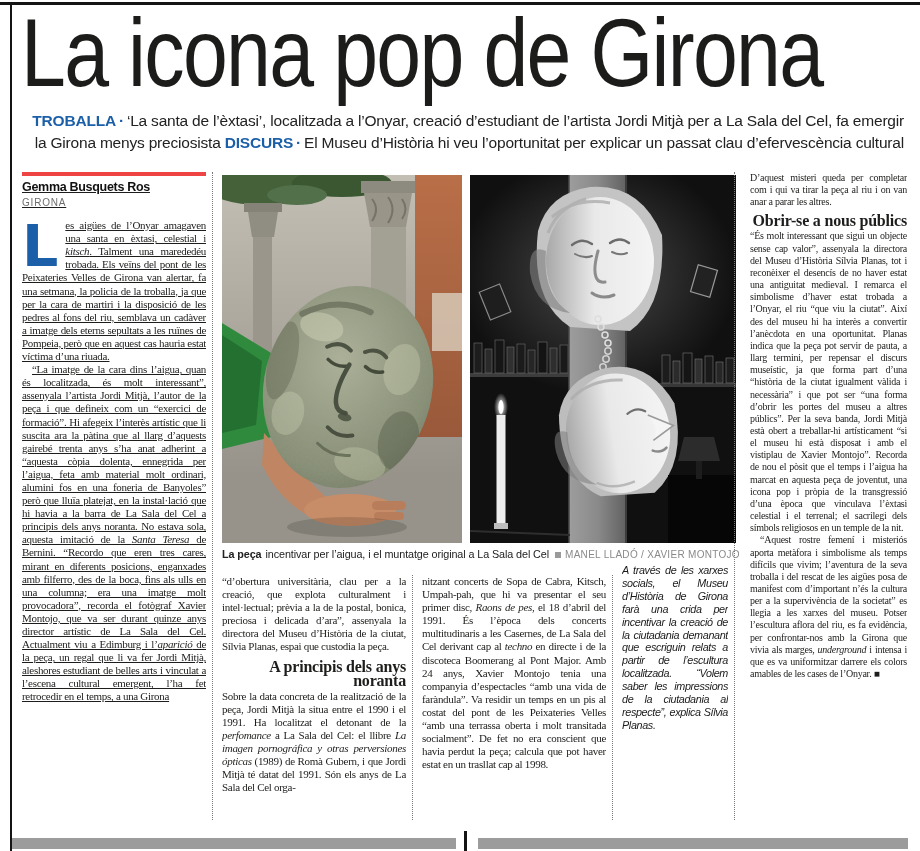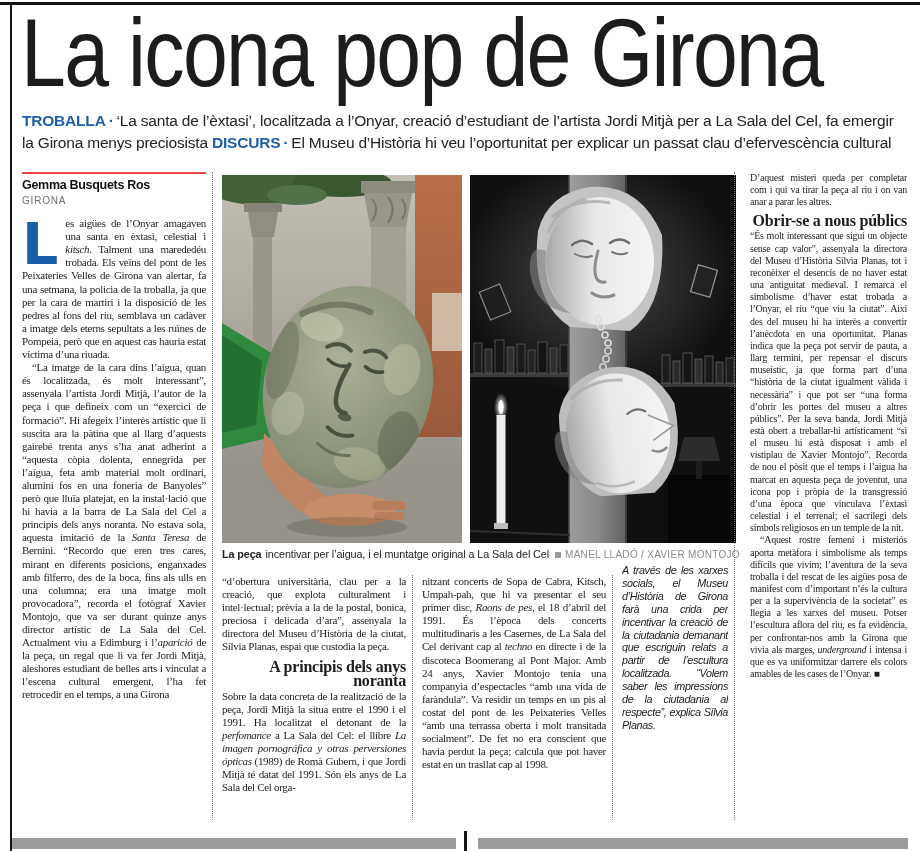--- a/index.html
+++ b/index.html
@@ -18,32 +18,32 @@
 
   .headline{
     position:absolute;left:21px;top:2px;width:1040px;
     font-family:"Liberation Sans",sans-serif;font-weight:400;
     font-size:96px;line-height:102px;color:#1c1c1a;letter-spacing:-2px;
     transform:scaleX(.84);transform-origin:left top;white-space:nowrap;
   }
   .kicker{
     position:absolute;left:22px;top:110px;width:882px;
     font-family:"Liberation Sans",sans-serif;font-size:15.5px;line-height:22px;
-    color:#222;letter-spacing:-.2px;
+    color:#222;letter-spacing:-.2px;text-align:right;
   }
   .kicker .tag{color:var(--accent);font-weight:bold;}
   .kicker .dot{color:var(--accent);font-weight:bold;padding:0 3px;}
 
   .bodytext{font-size:11px;line-height:13.1px;letter-spacing:-.3px;text-align:justify;hyphens:auto;}
   .bodytext p{margin:0;}
   .bodytext p.indent{text-indent:10px;}
   .subhead{font-family:Liberation Serif, serif;font-weight:bold;font-size:16px;line-height:14px;letter-spacing:-.2px;margin:6px 0 2px 0;text-align:right;}
 
   .col{position:absolute;overflow:hidden;}
-  .col1{left:22px;top:172px;width:184px;height:648px;border-top:2px solid #ef4444;}
+  .col1{left:22px;top:172px;width:184px;height:648px;border-top:4px solid #ef4444;text-decoration:underline;}
   .byline{padding-top:4px;margin-bottom:10px;font-family:"Liberation Sans",sans-serif;}
   .byline .author{font-weight:bold;font-size:12.5px;line-height:15px;color:#111;}
   .byline .place{font-size:10px;letter-spacing:.8px;color:#6e6e6e;margin-top:1px;}
   .dropcap{
     float:left;color:var(--accent);
     font-family:"DejaVu Sans",sans-serif;font-weight:bold;
     font-size:57px;line-height:49px;padding:3px 7px 0 0;letter-spacing:0;
   }
 
   .photo{position:absolute;top:175px;background:#888;}

